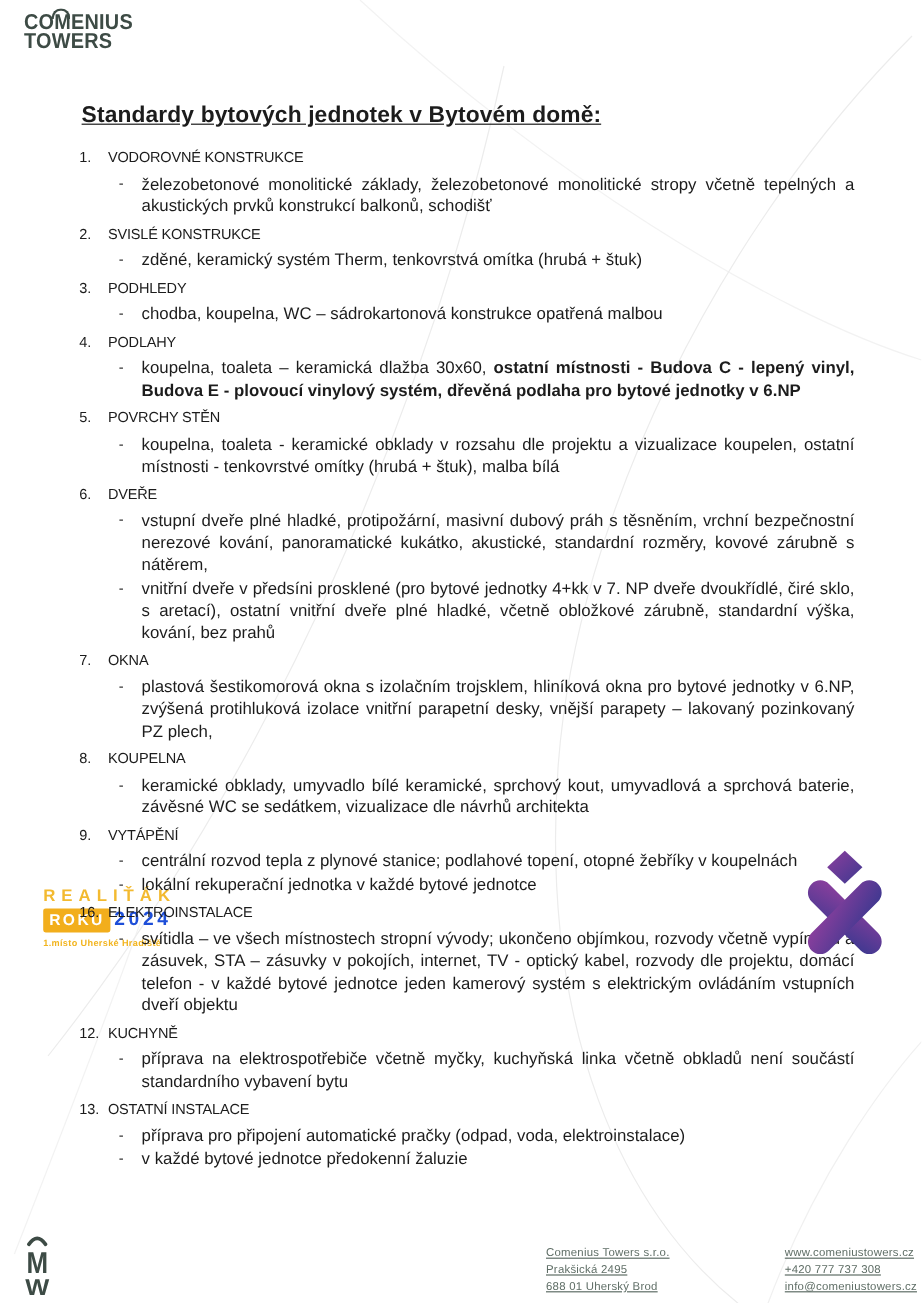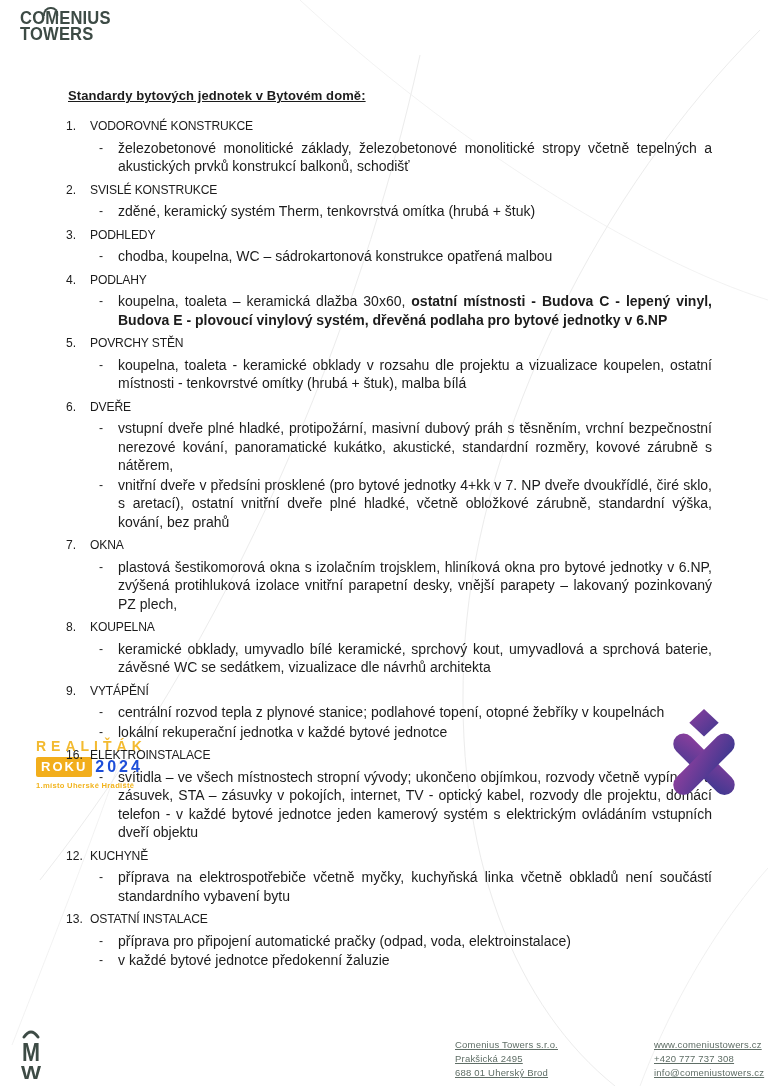--- a/index.html
+++ b/index.html
@@ -9,21 +9,21 @@
   }
   
   .watermark{position:absolute;left:0;top:0;z-index:0;}
   
   .brand{position:absolute;left:20px;top:10px;z-index:2;color:#3d4b45;font-weight:700;
          font-size:18px;line-height:16px;letter-spacing:0.2px;transform:scaleX(0.92);transform-origin:left top;}
   .brand-arc{position:absolute;left:25px;top:-3px;width:13px;height:7px;border:2.5px solid #3d4b45;
              border-bottom:none;border-radius:8px 8px 0 0;}
   
   .content{position:absolute;left:66px;top:86px;width:646px;z-index:1;}
-  .title{display:inline-block;font-size:13px;font-weight:700;text-decoration:underline;
+  .title{display:inline-block;font-size:19px;font-weight:700;text-decoration:underline;
          margin:0 0 9px 2px;letter-spacing:0.1px;}
   .i-head{display:flex;margin:5px 0 3px 0;font-size:12.1px;line-height:18.5px;}
   .i-num{flex:0 0 24px;}
   .i-title{letter-spacing:-0.15px;}
   .b-row{display:flex;margin:1px 0;}
   .b-dash{flex:0 0 19px;margin-left:33px;font-size:12.2px;line-height:18.5px;}
   .b-text{flex:1;text-align:justify;font-size:14px;line-height:18.5px;}
   .b-text b{font-weight:700;}
   
   .award{position:absolute;left:36px;top:738px;z-index:0;width:170px;}

